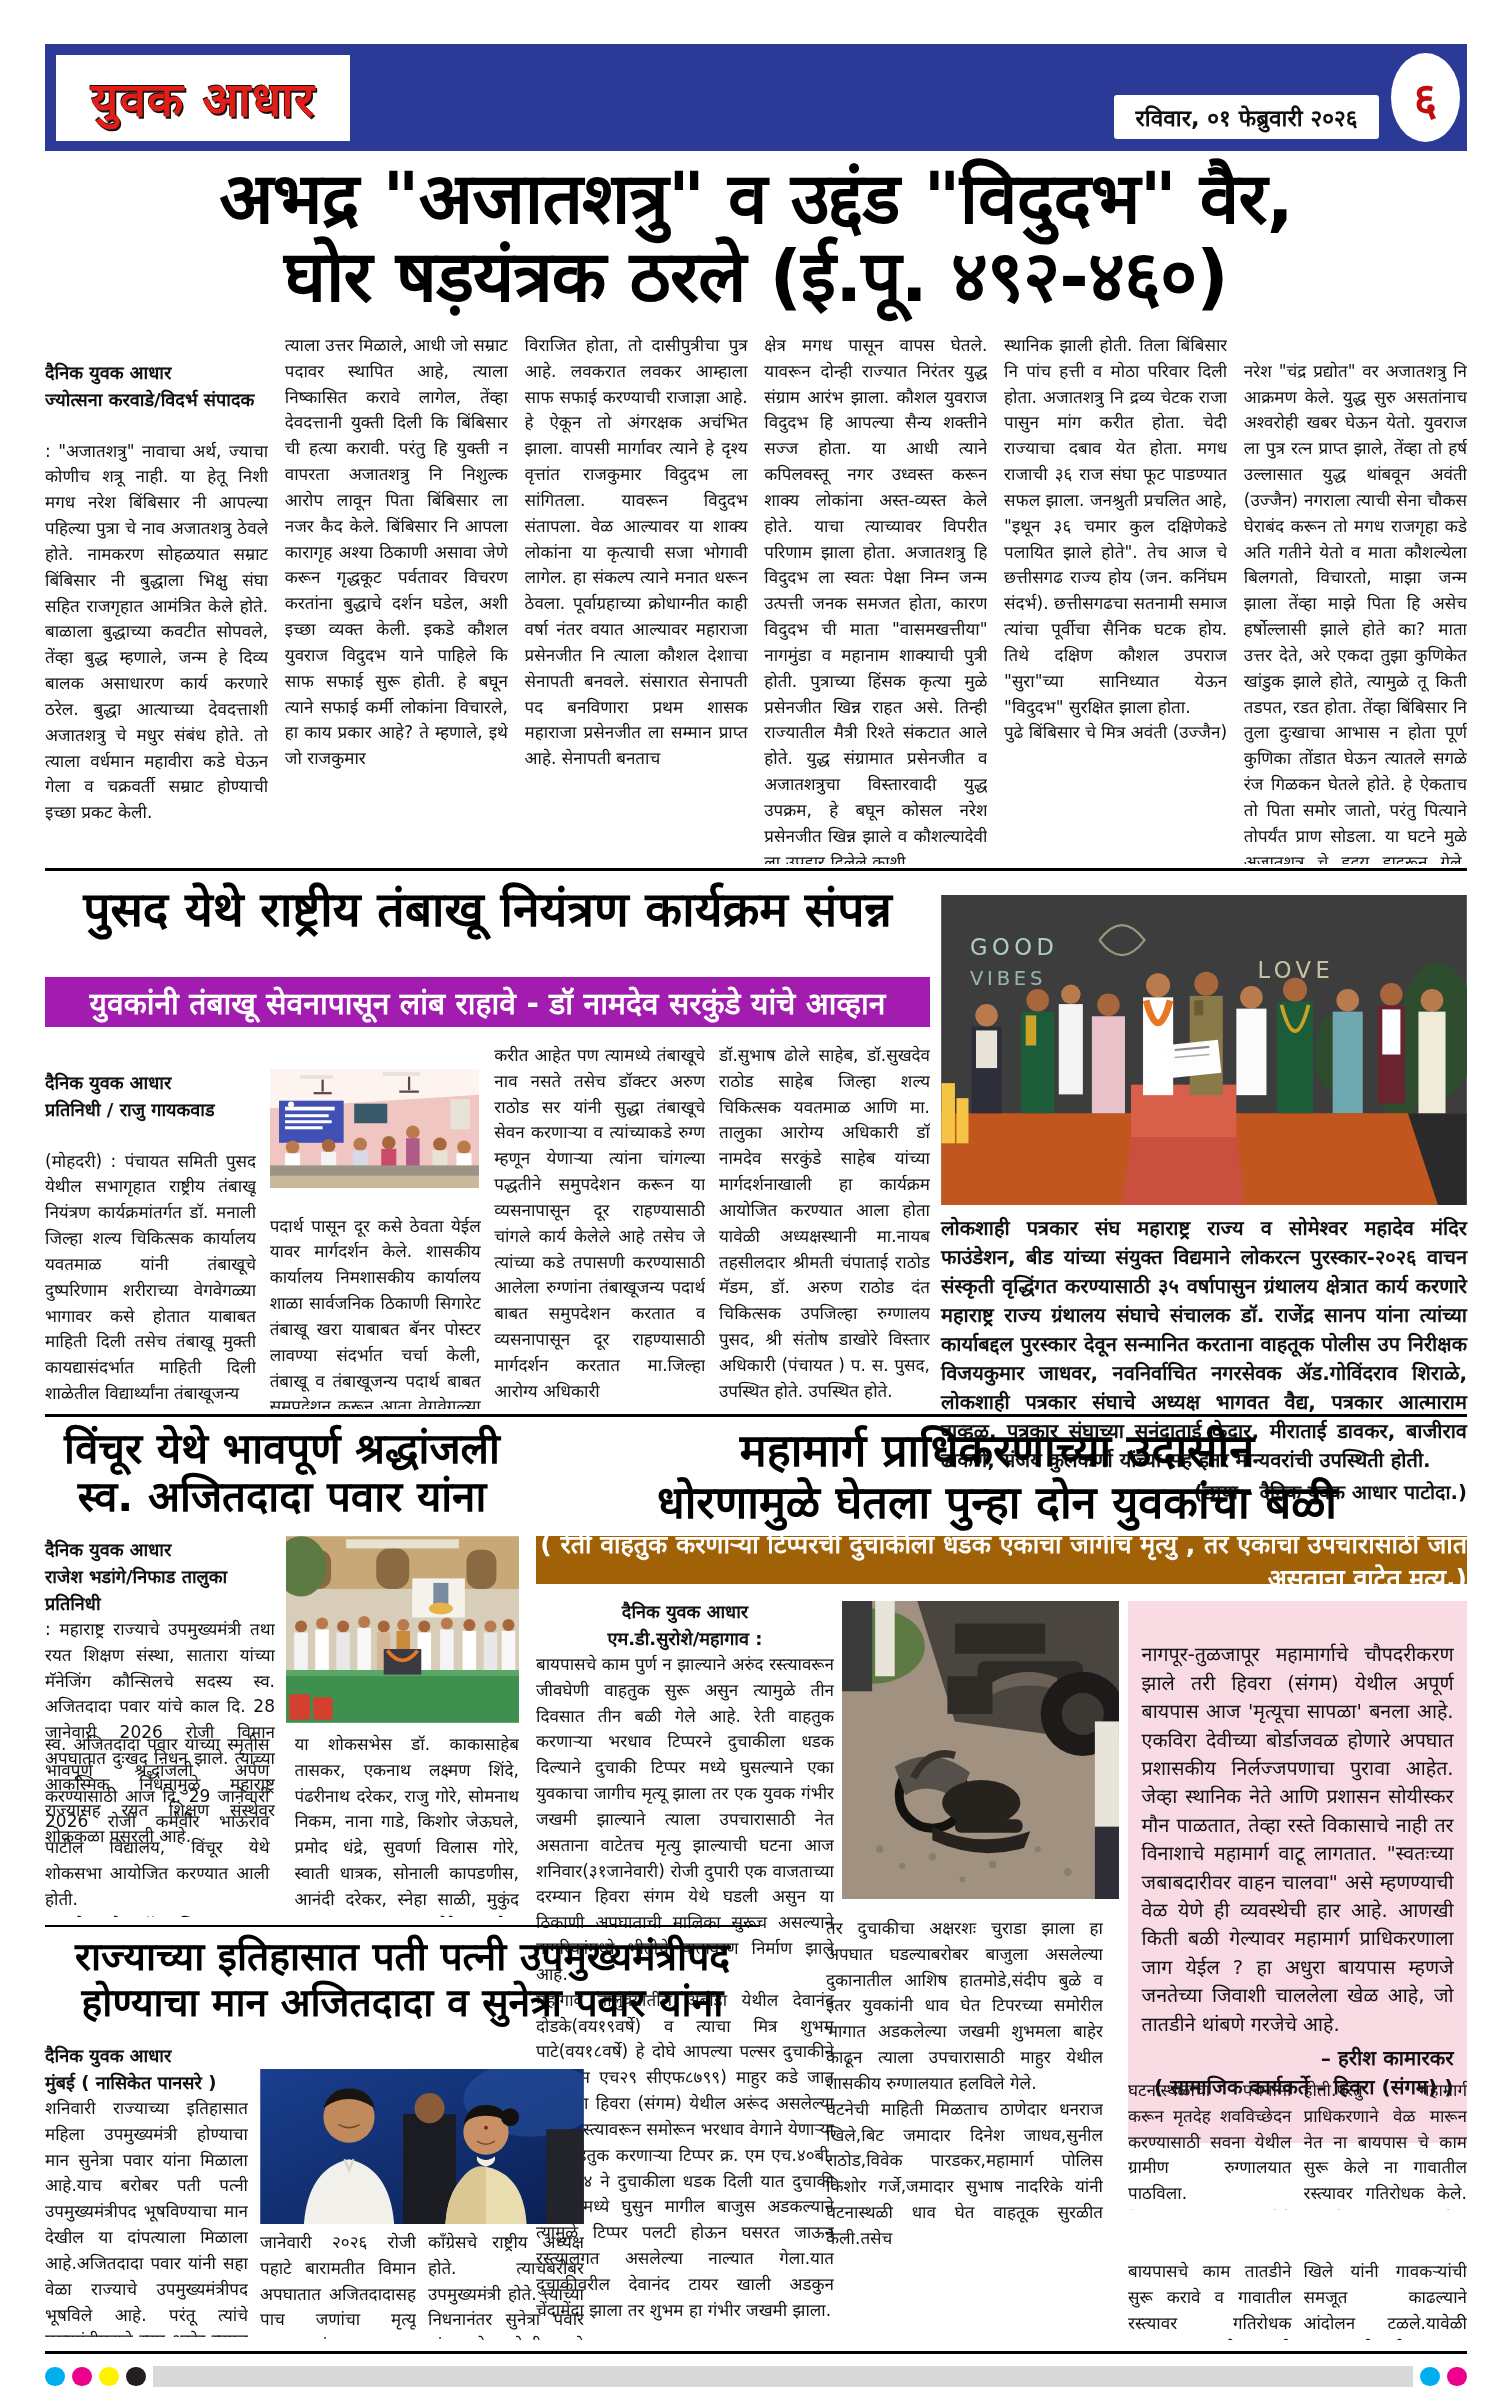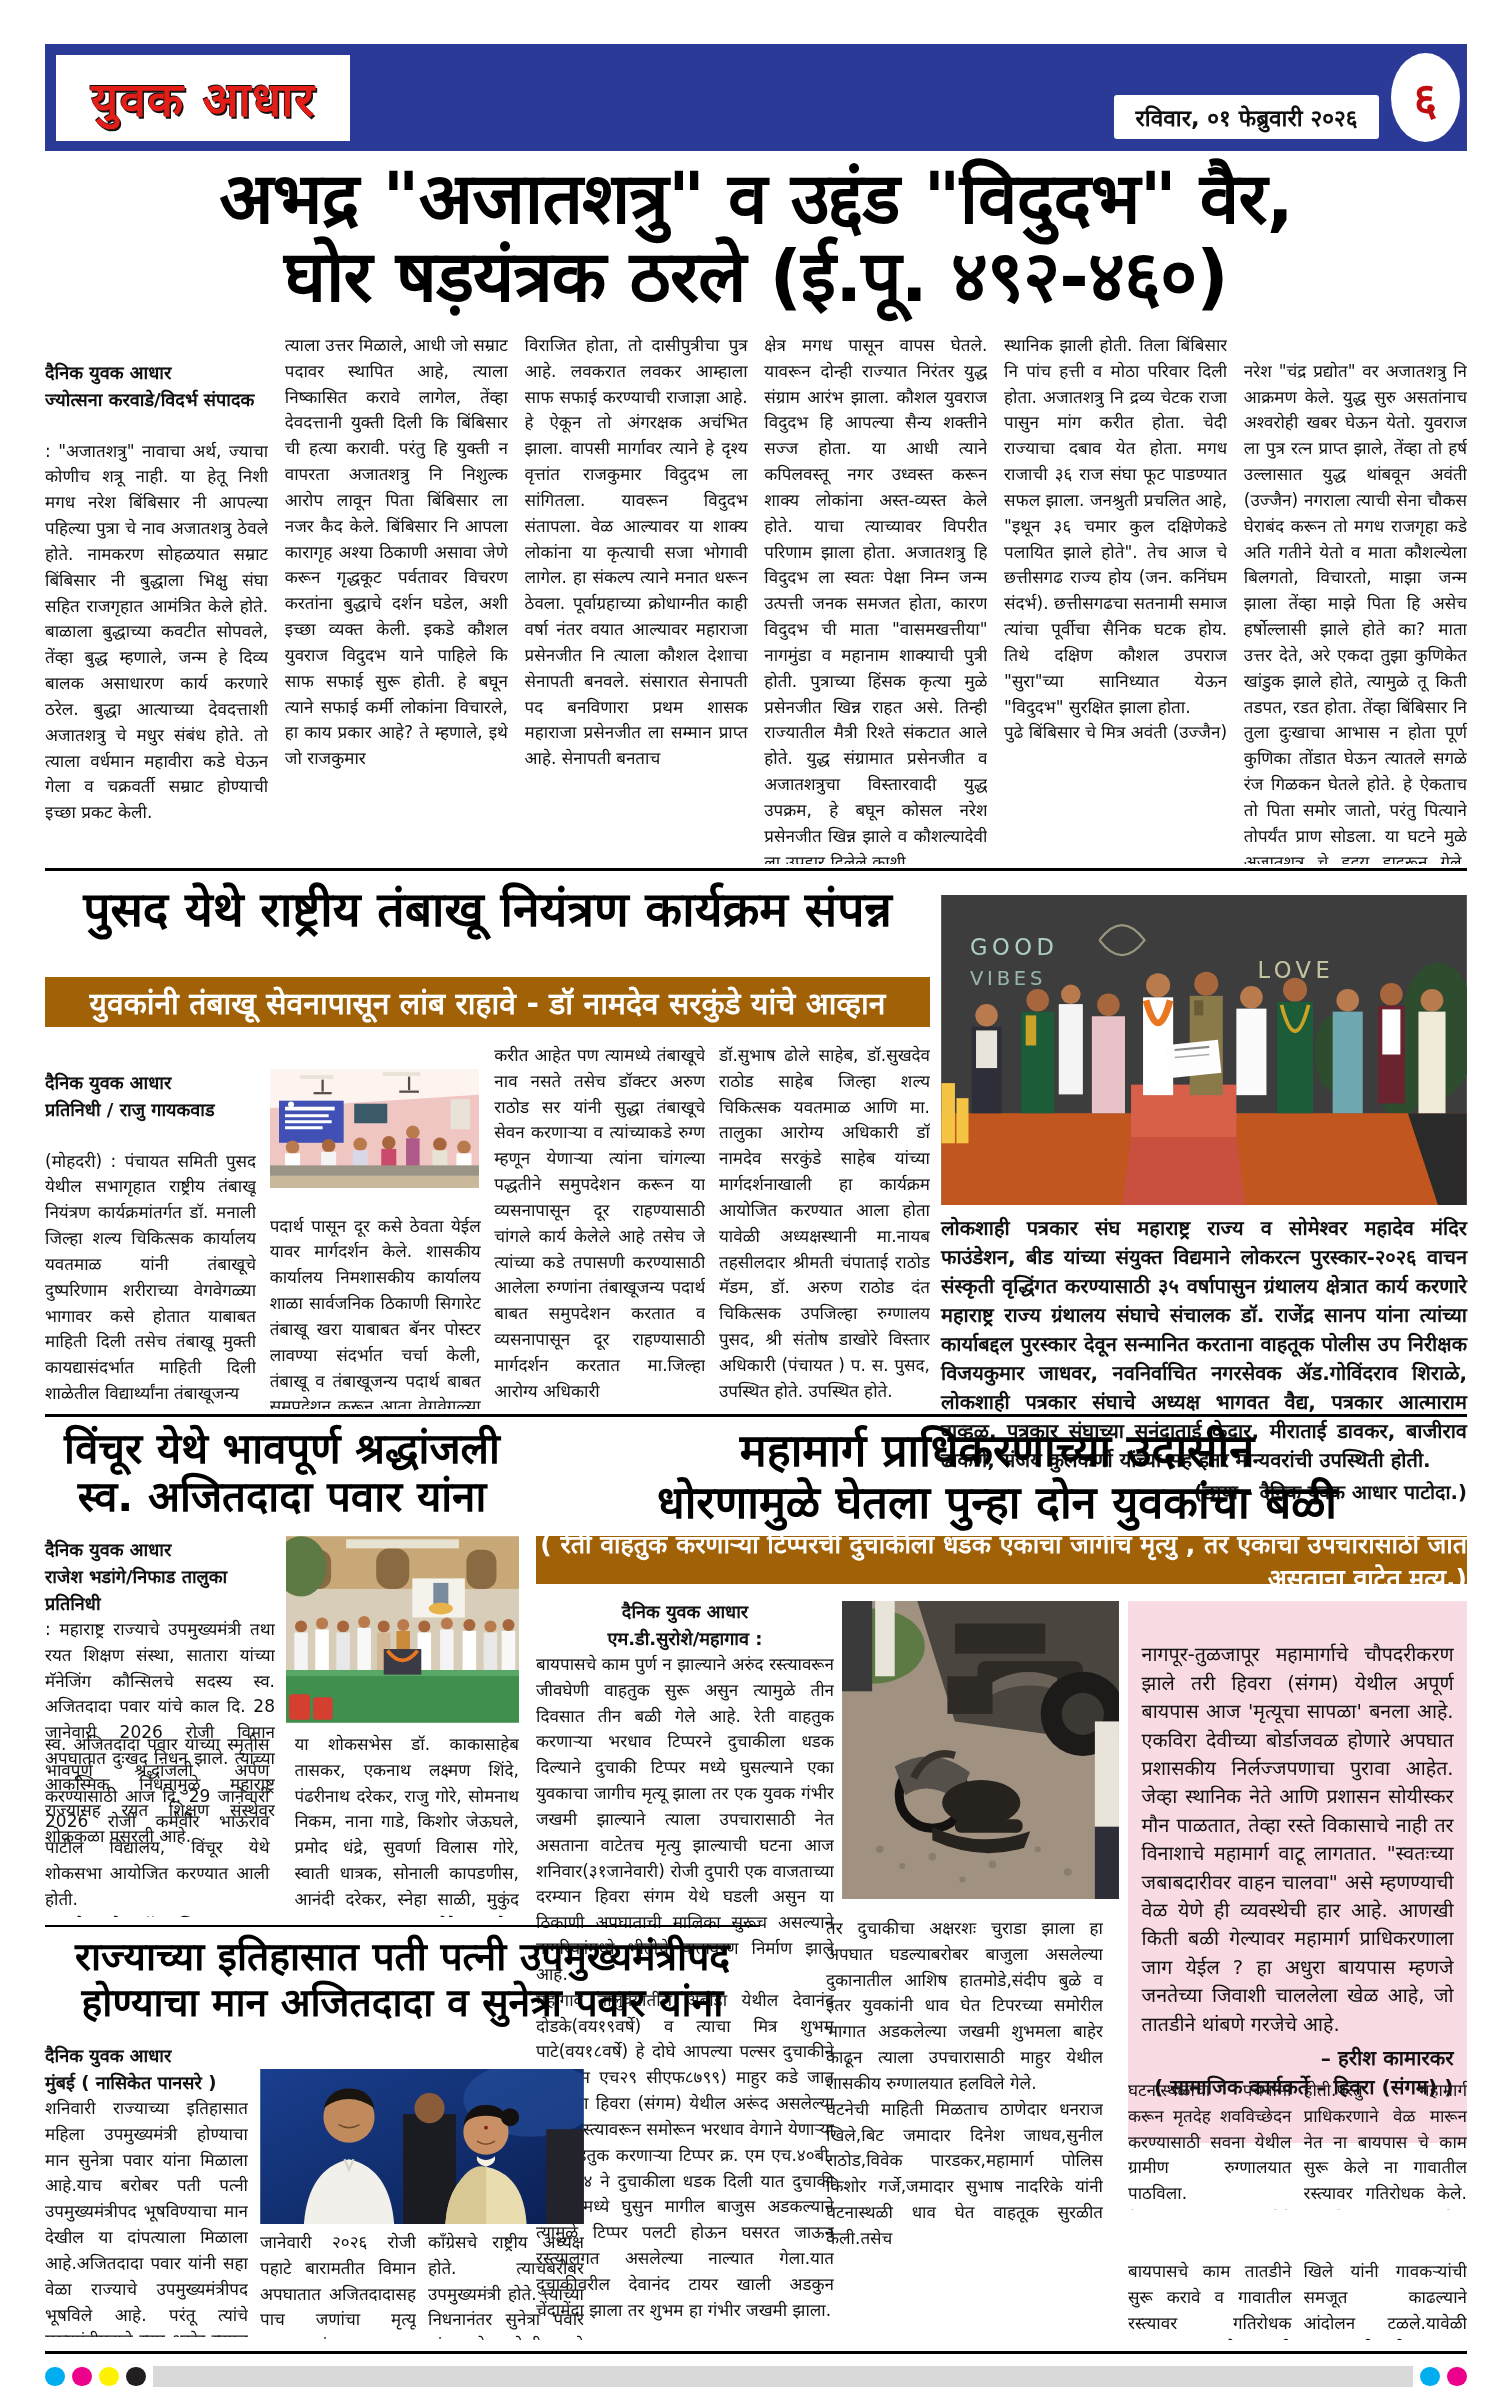--- a/index.html
+++ b/index.html
@@ -10,21 +10,21 @@
   .mast-bar{background:#2b3a96;}
   .logo-box{background:#ffffff;display:flex;align-items:center;justify-content:center;}
   .logo-text{font-size:47px;font-weight:bold;color:#e31e18;text-shadow:1.5px 1.5px 0 #111,-0.8px -0.8px 0 #111;letter-spacing:1.5px;}
   .date-box{background:#ffffff;border-radius:3px;display:flex;align-items:center;justify-content:center;
             font-size:22.6px;font-weight:bold;color:#111;margin-top:12px;}
   .page-circle{background:#ffffff;border-radius:50%;display:flex;align-items:center;justify-content:center;
                font-size:45px;font-weight:bold;color:#c00d0d;}
   
   .lead-head{font-weight:bold;text-align:center;font-size:71px;line-height:1.1;color:#000;letter-spacing:-0.8px;}
   .sec-head{font-weight:bold;text-align:center;color:#000;}
-  .red-bar{background:#a16207;color:#fff;font-weight:bold;text-align:center;display:flex;align-items:center;justify-content:center;}
+  .red-bar{background:#a21caf;color:#fff;font-weight:bold;text-align:center;display:flex;align-items:center;justify-content:center;}
   .blue-bar{background:#a16207;color:#fff;font-weight:bold;text-align:right;display:flex;align-items:center;justify-content:center;}
   
   .cols{display:flex;gap:16.6px;}
   .col{flex:1;text-align:justify;font-size:17px;line-height:1.52;white-space:pre-line;overflow:hidden;}
   .credit{font-weight:bold;font-size:18px;line-height:1.5;white-space:pre-line;}
   .rule{background:#000;}
   .caption{font-weight:bold;font-size:20px;line-height:1.45;text-align:justify;white-space:pre-line;}
   .cap-credit{font-weight:bold;font-size:19.6px;text-align:right;margin-top:3px;}
   .pink-box{background:#f9dbe3;padding:12px 13.6px;font-size:19.6px;line-height:1.45;text-align:justify;white-space:pre-line;}
   .pink-sign{font-weight:bold;text-align:right;font-size:20.3px;margin-top:4.5px;white-space:pre-line;}

